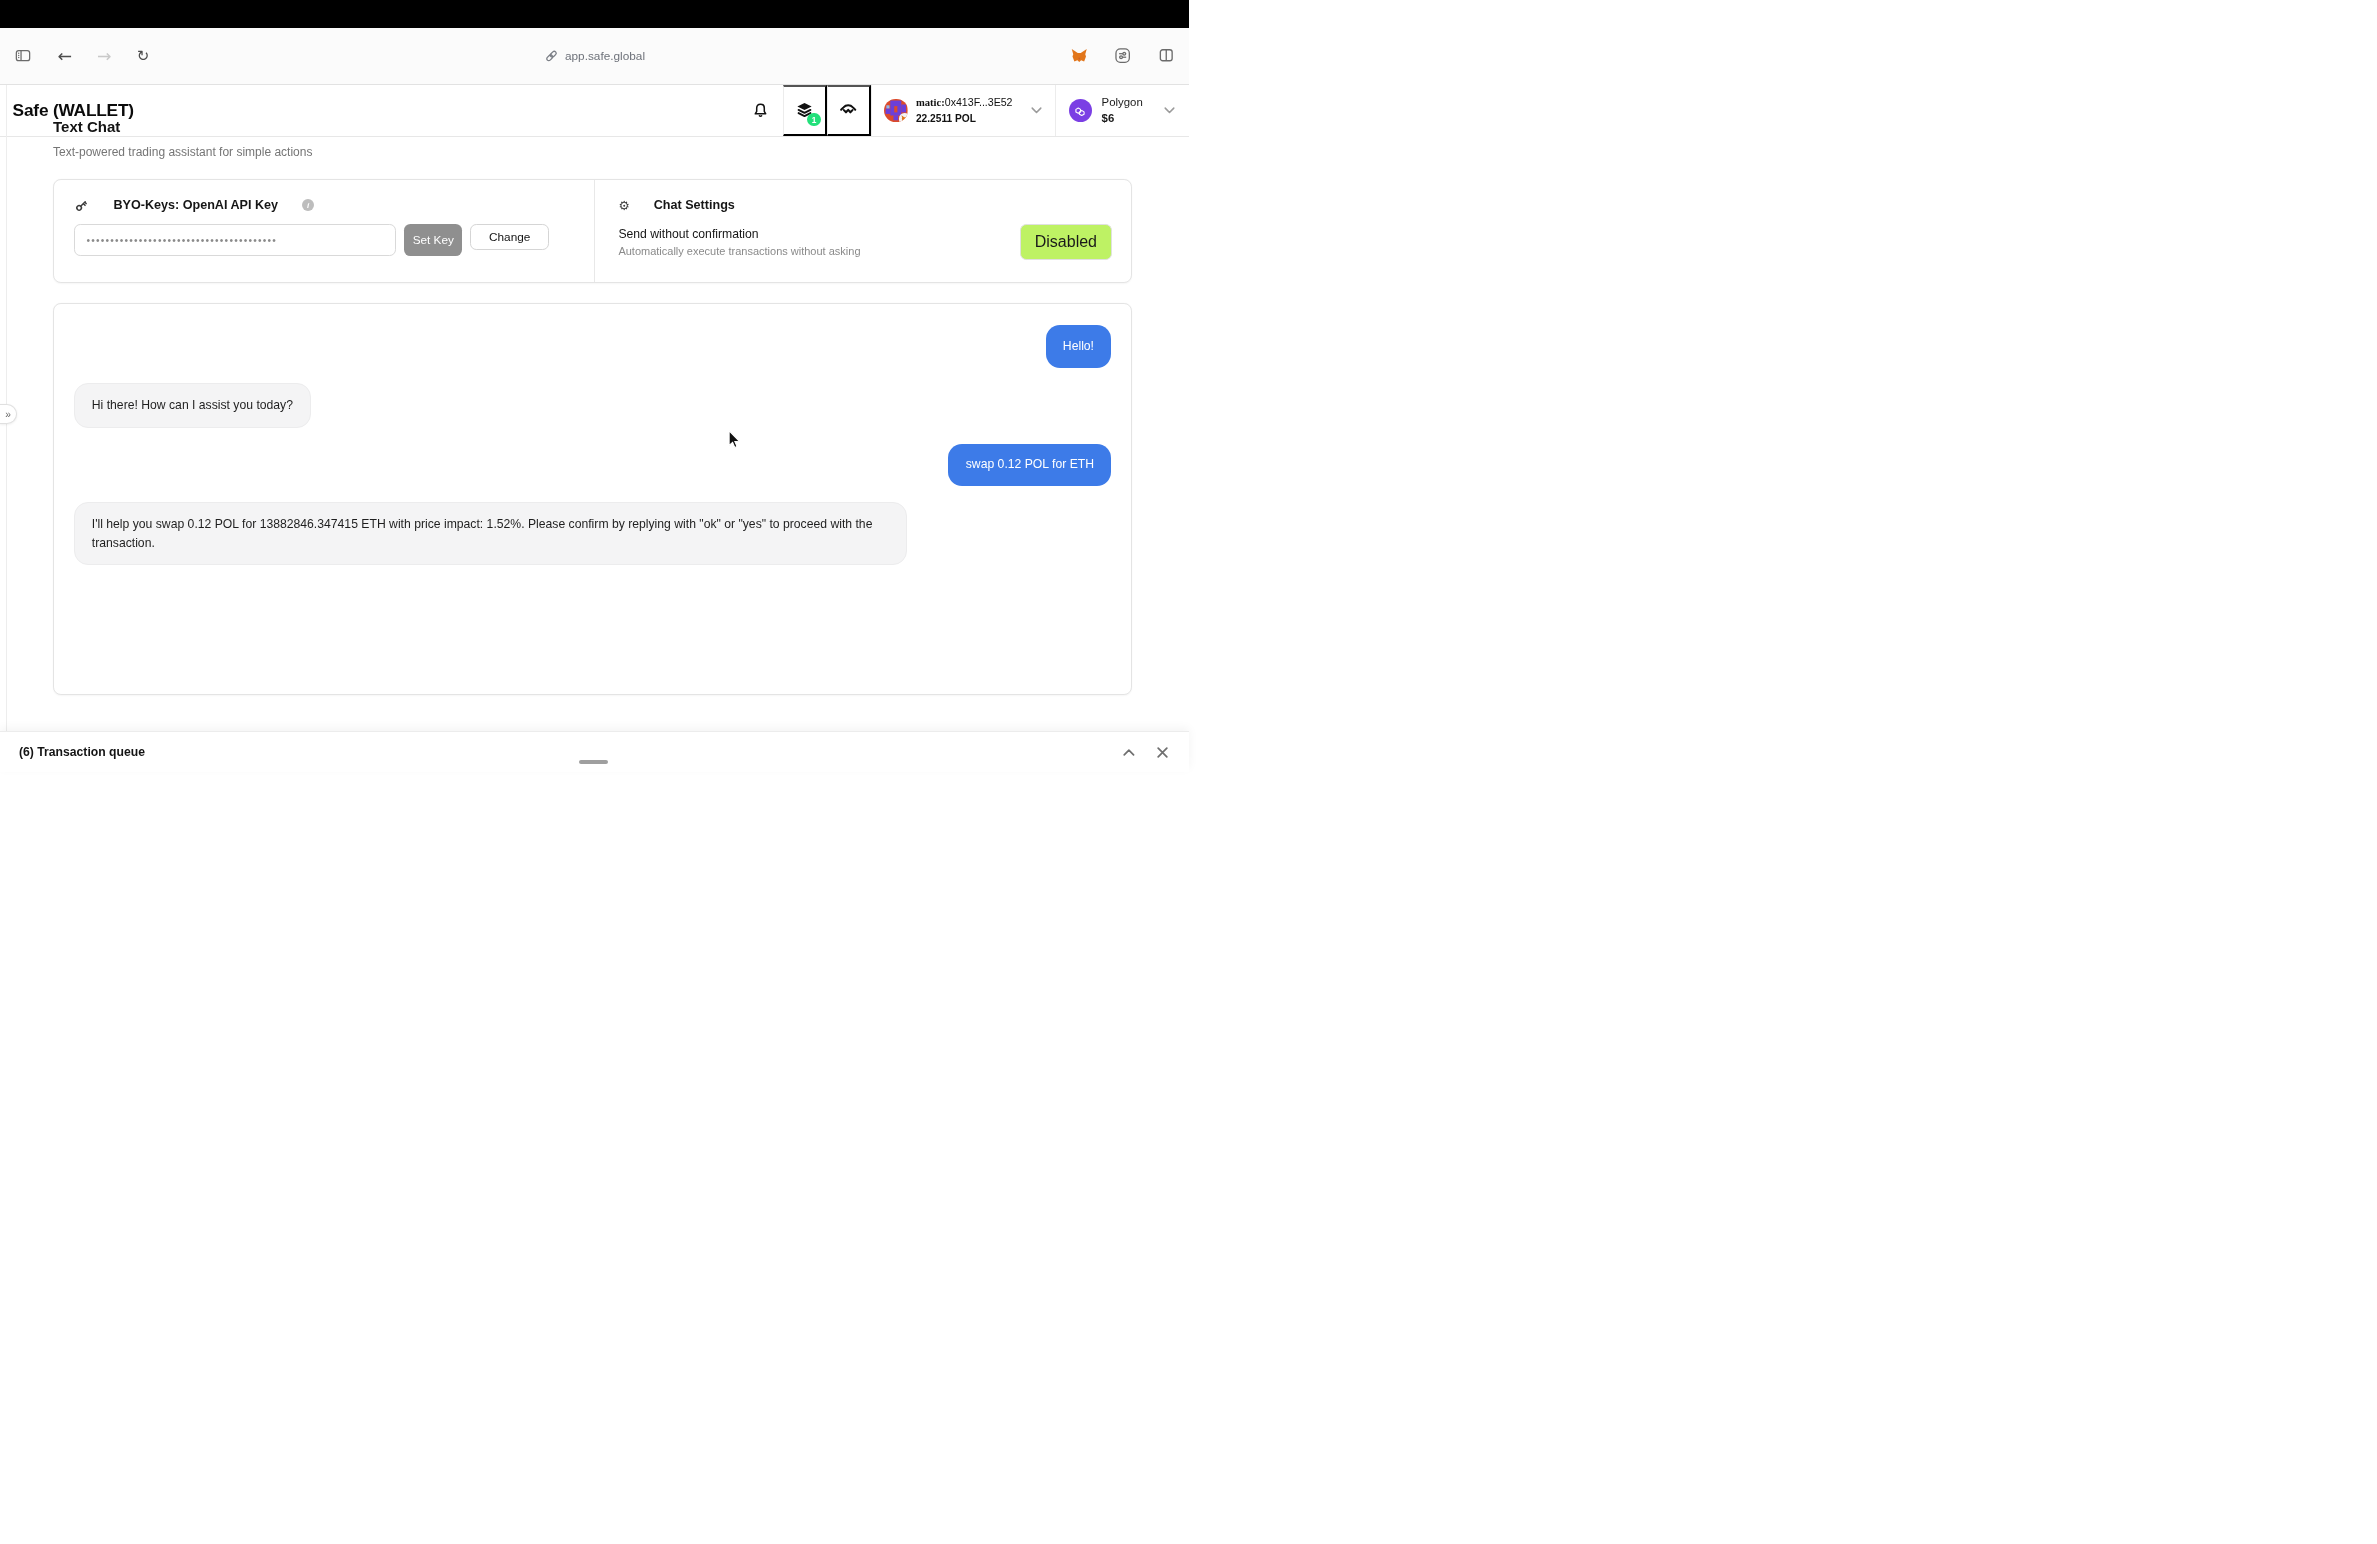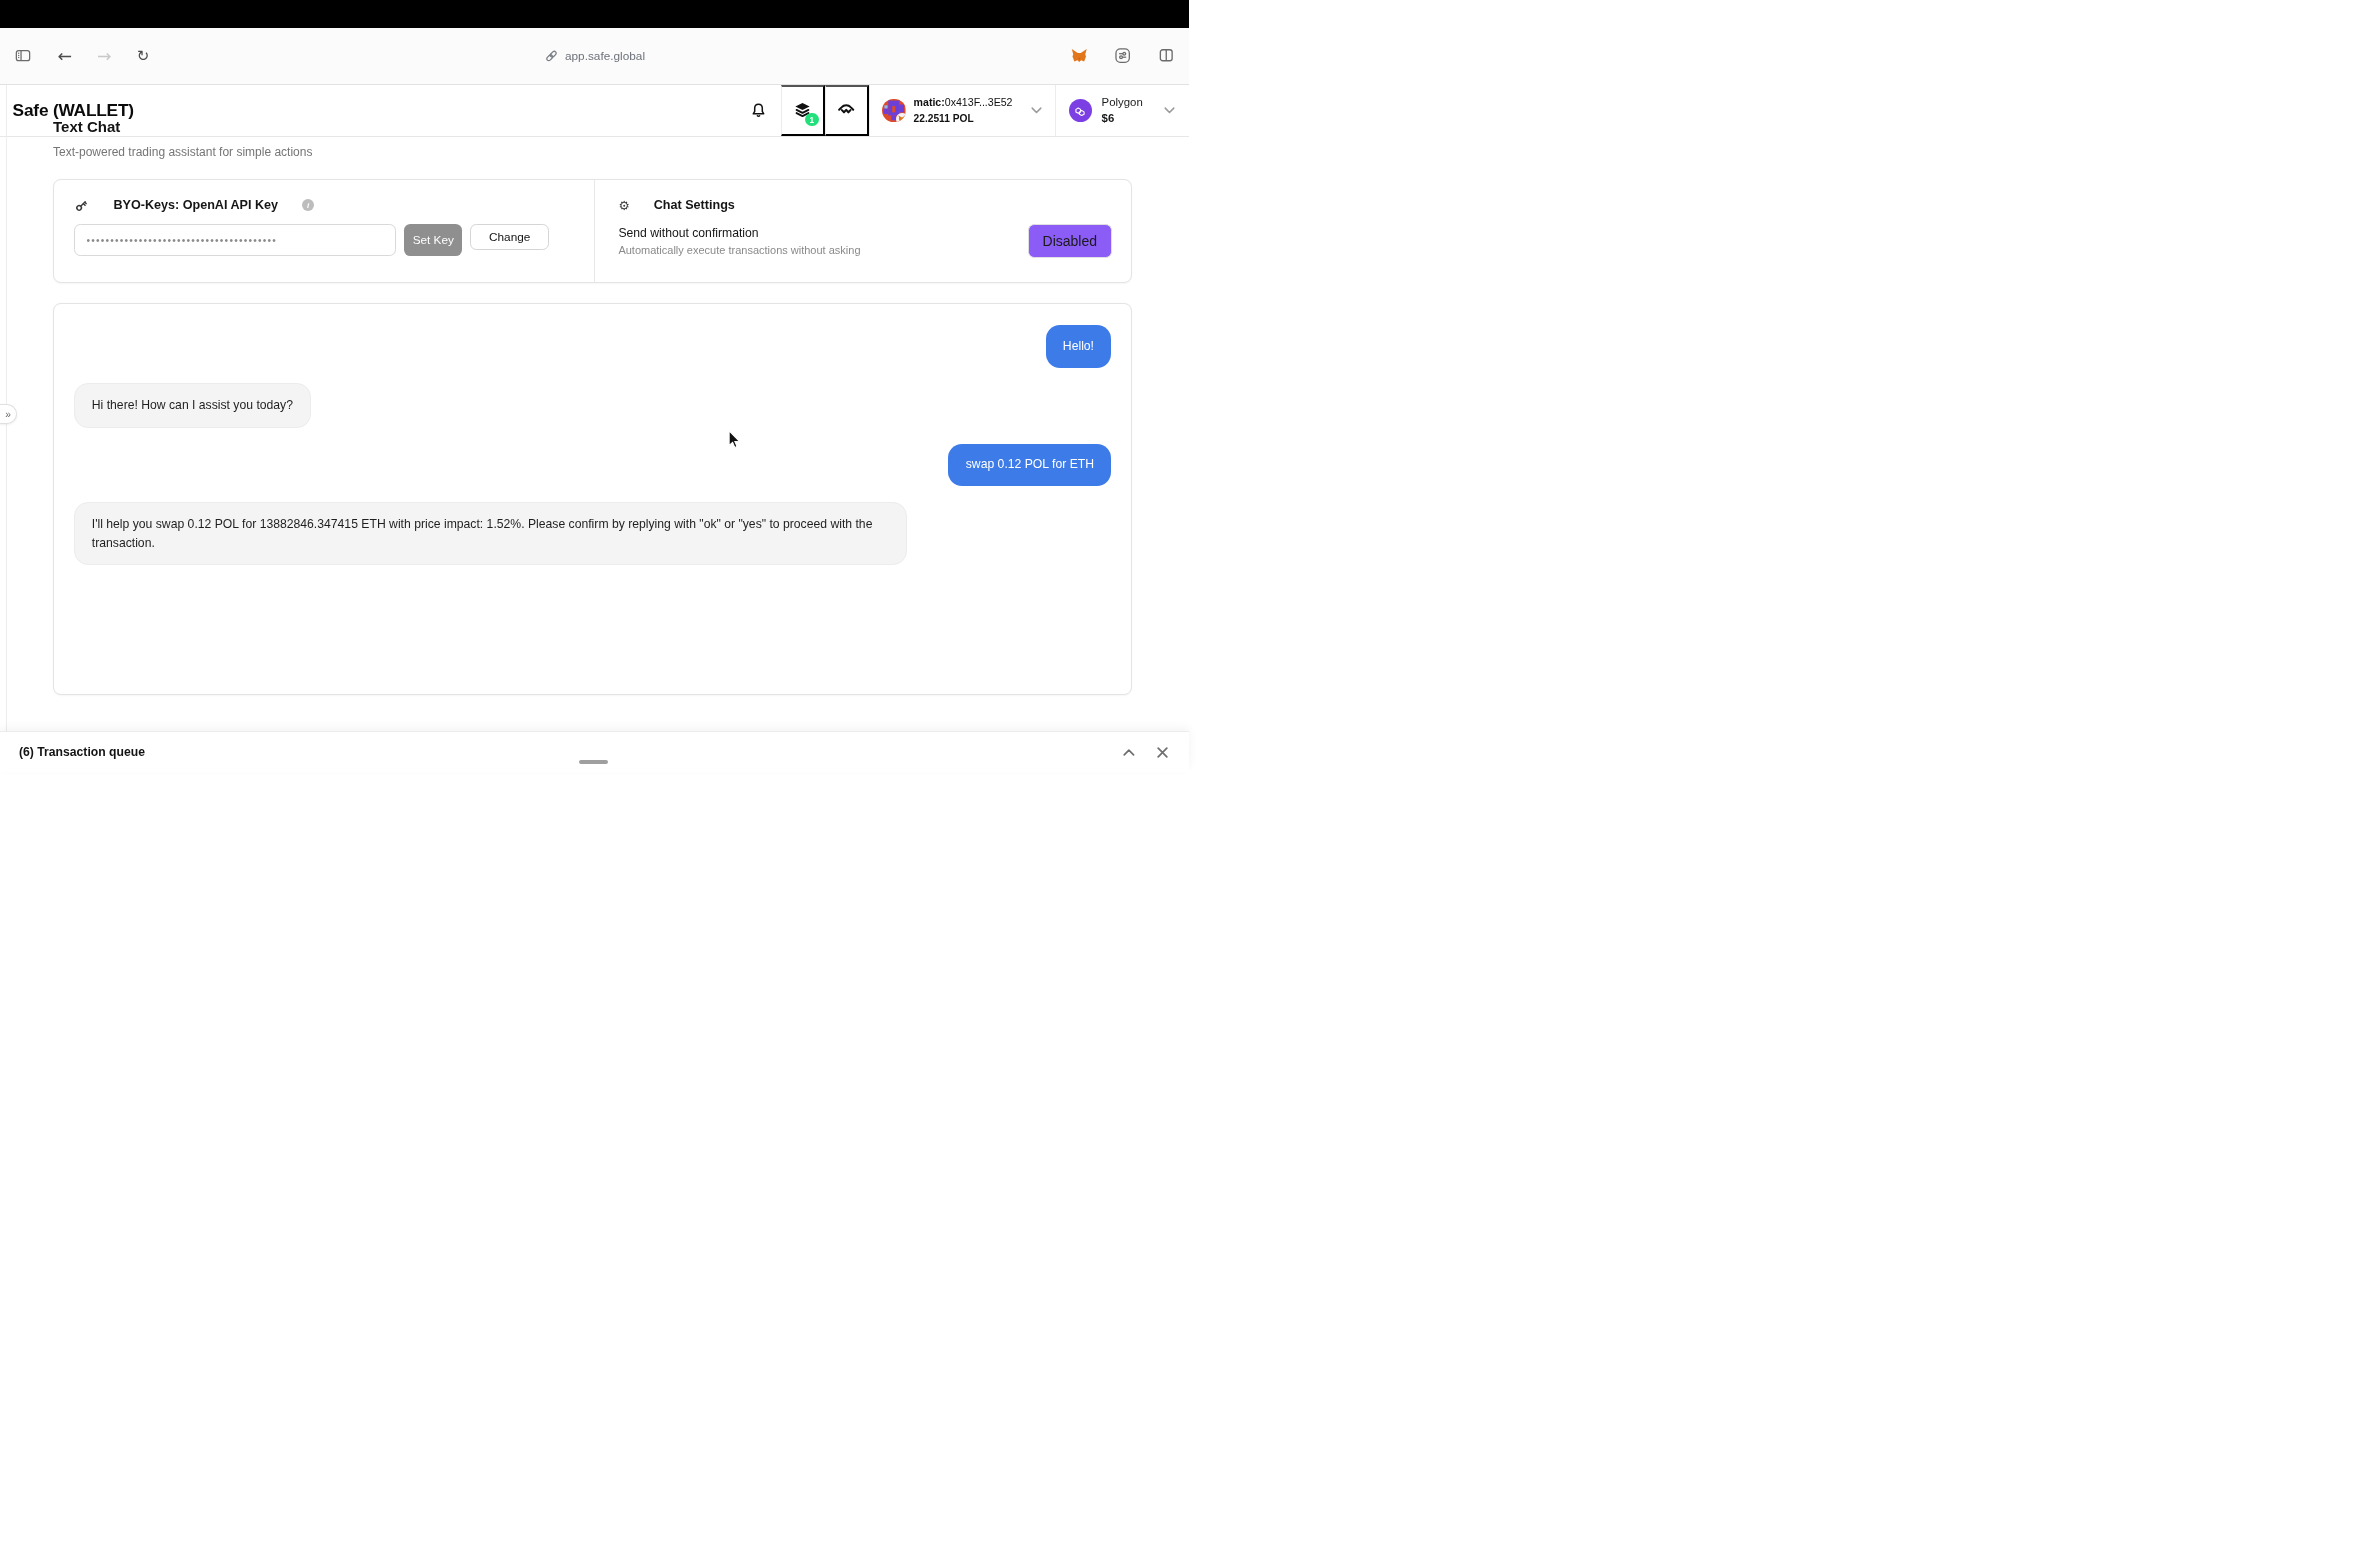--- a/index.html
+++ b/index.html
@@ -36,21 +36,21 @@
   .badge-wrap { position:relative; }
   .badge { position:absolute; right:-7px; bottom:-6.3px; width:13.4px; height:13.4px; border-radius:50%;
            background:#22e07a; color:#fff; font-size:8.3px; font-weight:700;
            display:flex; align-items:center; justify-content:center; }
   .account { padding:0 12.6px; gap:7.9px; cursor:pointer; }
   .avatar { width:23.6px; height:23.6px; border-radius:50%; overflow:hidden; position:relative; flex:0 0 auto; }
   .fox-badge { position:absolute; right:-2.4px; bottom:-2.4px; width:11.8px; height:11.8px; border-radius:50%;
                background:#f3f3f3; display:flex; align-items:center; justify-content:center; }
   .acct-lines { line-height:1.25; }
   .acct-top { font-size:10.6px; color:#111; }
-  .acct-top b { font-weight:800; }
+  .acct-top b { font-weight:800;font-family:Liberation Serif, serif; }
   .acct-bal { font-size:10.2px; font-weight:700; color:#111; }
   .chev { margin-left:11px; }
   .network { padding:0 14px 0 12.6px; gap:9.4px; cursor:pointer; min-width:134px; }
   .poly-circle { width:23.6px; height:23.6px; border-radius:50%; background:#7b3fe4;
                  display:flex; align-items:center; justify-content:center; flex:0 0 auto; }
   .net-name { font-size:11.4px; color:#1a1a1a; line-height:1.25; }
   .net-bal { font-size:11.4px; font-weight:700; }
   .network .chev { margin-left:auto; }
 
   
@@ -77,22 +77,22 @@
               font-style:italic; }
   .key-row { display:flex; gap:7.9px; }
   .key-input { width:322px; height:32px; border:0.8px solid #d9d9d9; border-radius:6.3px;
                padding:0 11px; font-size:10.2px; letter-spacing:1.2px; color:#8a8a8a; outline:none; }
   .btn { border-radius:6.3px; font-size:11.8px; cursor:pointer; }
   .btn-setkey { width:58px; height:32px; background:#8f8f8f; color:#fff; border:none; }
   .btn-change { width:79px; height:26px; background:#fff; color:#141414; border:0.8px solid #d5d5d5; }
   .setting-row { display:flex; align-items:center; }
   .setting-label { font-size:12.2px; color:#161616; margin-bottom:3.1px; }
   .setting-desc { font-size:11px; color:#8a8a8a; }
-  .btn-disabled { margin-left:auto; margin-right:0; padding:7.9px 14px; background:#8b5cf6;
-                  border:0.8px solid #e0e0e0; font-size:14px; color:#1a1a1a; }
+  .btn-disabled { margin-left:auto; margin-right:0; padding:7.9px 14px; background:#bef264;
+                  border:0.8px solid #e0e0e0; font-size:16px; color:#1a1a1a; }
 
   
   .card-chat { left:53px; top:303px; width:1079px; height:392px; display:flex; flex-direction:column;
                padding:21px 19.7px 14px 14px; }
   .messages { display:flex; flex-direction:column; gap:15.7px; padding-left:5.5px; }
   .bubble { max-width:833px; padding:11.8px 17.3px; border-radius:14px; font-size:12.2px; line-height:19px; }
   .bubble-user { align-self:flex-end; background:#3d7be8; color:#fff; }
   .bubble-assistant { align-self:flex-start; background:#f4f4f5; border:0.8px solid #ececed; color:#1f1f1f; }
   .input-row { margin-top:auto; display:flex; align-items:center; gap:10.2px; padding-left:5.5px; }
   .msg-input { flex:1; height:33px; border:0.8px solid #e3e3e3; border-radius:6.3px; padding:0 12.6px;

